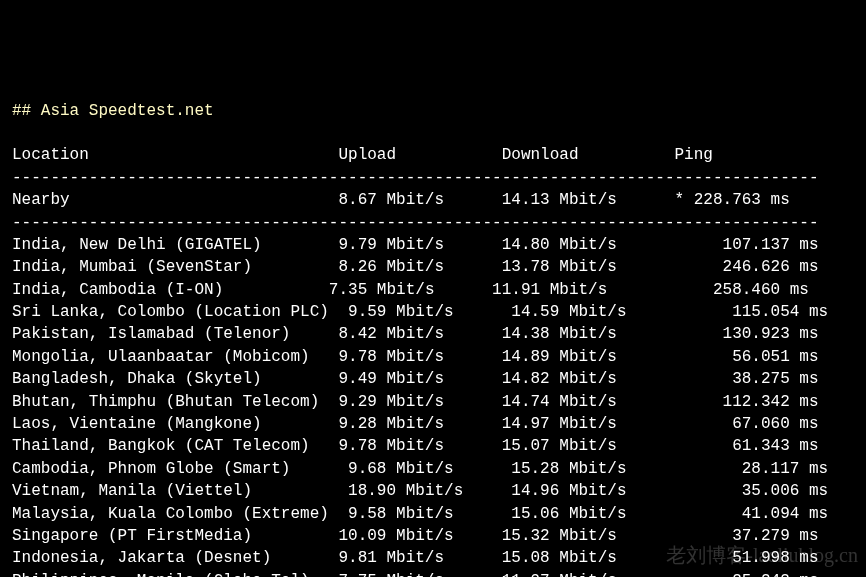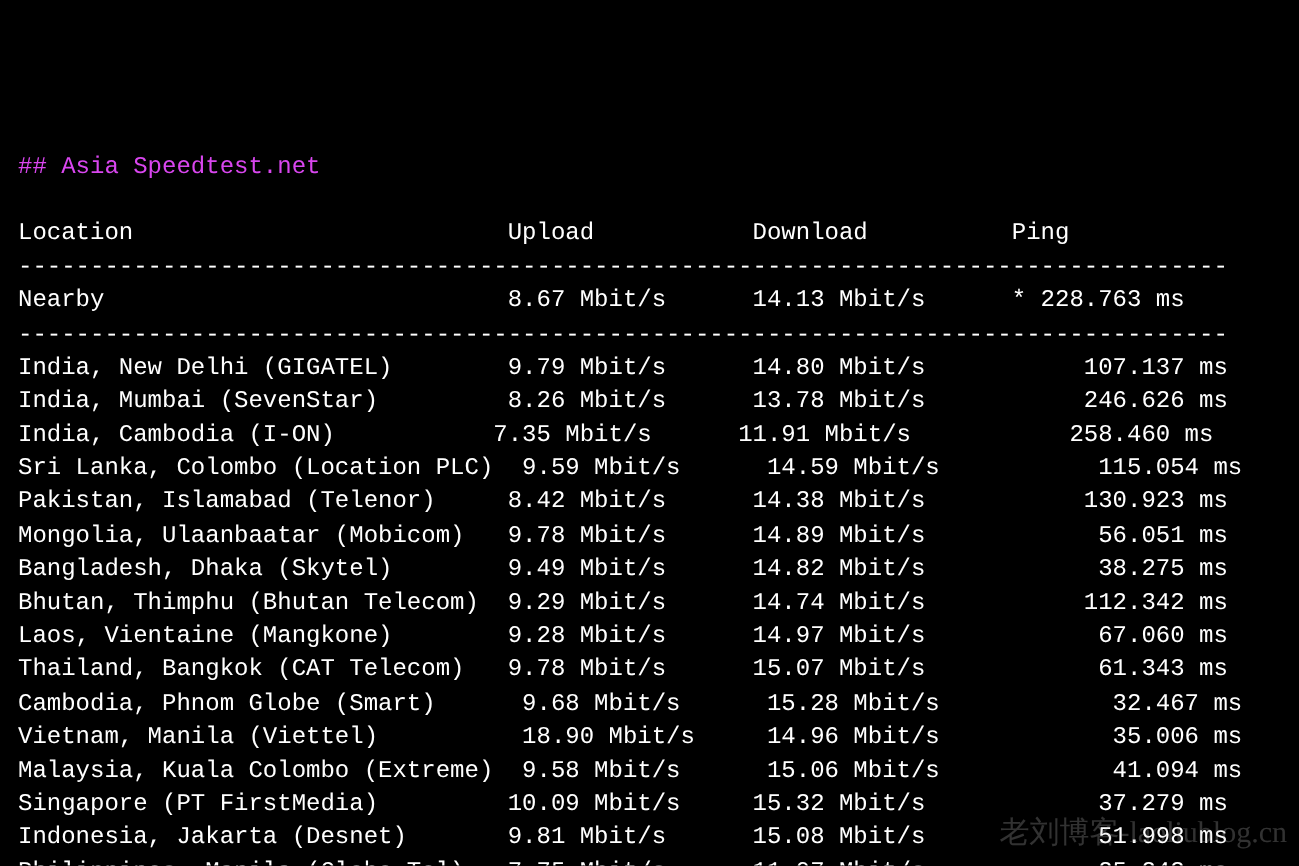--- a/index.html
+++ b/index.html
@@ -14,21 +14,21 @@
       font-size: 16px;
       line-height: 1.4;
       padding: 10px 12px;
       width: 866px;
       height: 577px;
       overflow: hidden;
       white-space: pre;
       position: relative;
     }
     .title {
-      color: #d946ef;
+      color: #fef9c3;
     }
     .watermark {
       position: absolute;
       bottom: 8px;
       right: 8px;
       color: rgba(200,200,200,0.25);
       font-size: 20px;
       font-family: Liberation Serif, serif;
       letter-spacing: 0;
       pointer-events: none;
@@ -48,21 +48,21 @@
 <span><span>India, New Delhi (GIGATEL)        </span><span>9.79 Mbit/s      </span><span>14.80 Mbit/s      </span><span>     107.137 ms</span></span>
 <span><span>India, Mumbai (SevenStar)         </span><span>8.26 Mbit/s      </span><span>13.78 Mbit/s      </span><span>     246.626 ms</span></span>
 <span><span>India, Cambodia (I-ON)           </span><span>7.35 Mbit/s      </span><span>11.91 Mbit/s      </span><span>     258.460 ms</span></span>
 <span><span>Sri Lanka, Colombo (Location PLC)  </span><span>9.59 Mbit/s      </span><span>14.59 Mbit/s      </span><span>     115.054 ms</span></span>
 <span><span>Pakistan, Islamabad (Telenor)     </span><span>8.42 Mbit/s      </span><span>14.38 Mbit/s      </span><span>     130.923 ms</span></span>
 <span><span>Mongolia, Ulaanbaatar (Mobicom)   </span><span>9.78 Mbit/s      </span><span>14.89 Mbit/s      </span><span>      56.051 ms</span></span>
 <span><span>Bangladesh, Dhaka (Skytel)        </span><span>9.49 Mbit/s      </span><span>14.82 Mbit/s      </span><span>      38.275 ms</span></span>
 <span><span>Bhutan, Thimphu (Bhutan Telecom)  </span><span>9.29 Mbit/s      </span><span>14.74 Mbit/s      </span><span>     112.342 ms</span></span>
 <span><span>Laos, Vientaine (Mangkone)        </span><span>9.28 Mbit/s      </span><span>14.97 Mbit/s      </span><span>      67.060 ms</span></span>
 <span><span>Thailand, Bangkok (CAT Telecom)   </span><span>9.78 Mbit/s      </span><span>15.07 Mbit/s      </span><span>      61.343 ms</span></span>
-<span><span>Cambodia, Phnom Globe (Smart)      </span><span>9.68 Mbit/s      </span><span>15.28 Mbit/s      </span><span>      32.467 ms</span></span>
+<span><span>Cambodia, Phnom Globe (Smart)      </span><span>9.68 Mbit/s      </span><span>15.28 Mbit/s      </span><span>      28.117 ms</span></span>
 <span><span>Vietnam, Manila (Viettel)          </span><span>18.90 Mbit/s     </span><span>14.96 Mbit/s      </span><span>      35.006 ms</span></span>
 <span><span>Malaysia, Kuala Colombo (Extreme)  </span><span>9.58 Mbit/s      </span><span>15.06 Mbit/s      </span><span>      41.094 ms</span></span>
 <span><span>Singapore (PT FirstMedia)         </span><span>10.09 Mbit/s     </span><span>15.32 Mbit/s      </span><span>      37.279 ms</span></span>
 <span><span>Indonesia, Jakarta (Desnet)       </span><span>9.81 Mbit/s      </span><span>15.08 Mbit/s      </span><span>      51.998 ms</span></span>
 <span><span>Philippines, Manila (Globe Tel)   </span><span>7.75 Mbit/s      </span><span>11.97 Mbit/s      </span><span>      25.243 ms</span></span>
 
 
 
 </div>
 <div class="watermark">老刘博客-laoliublog.cn</div>

